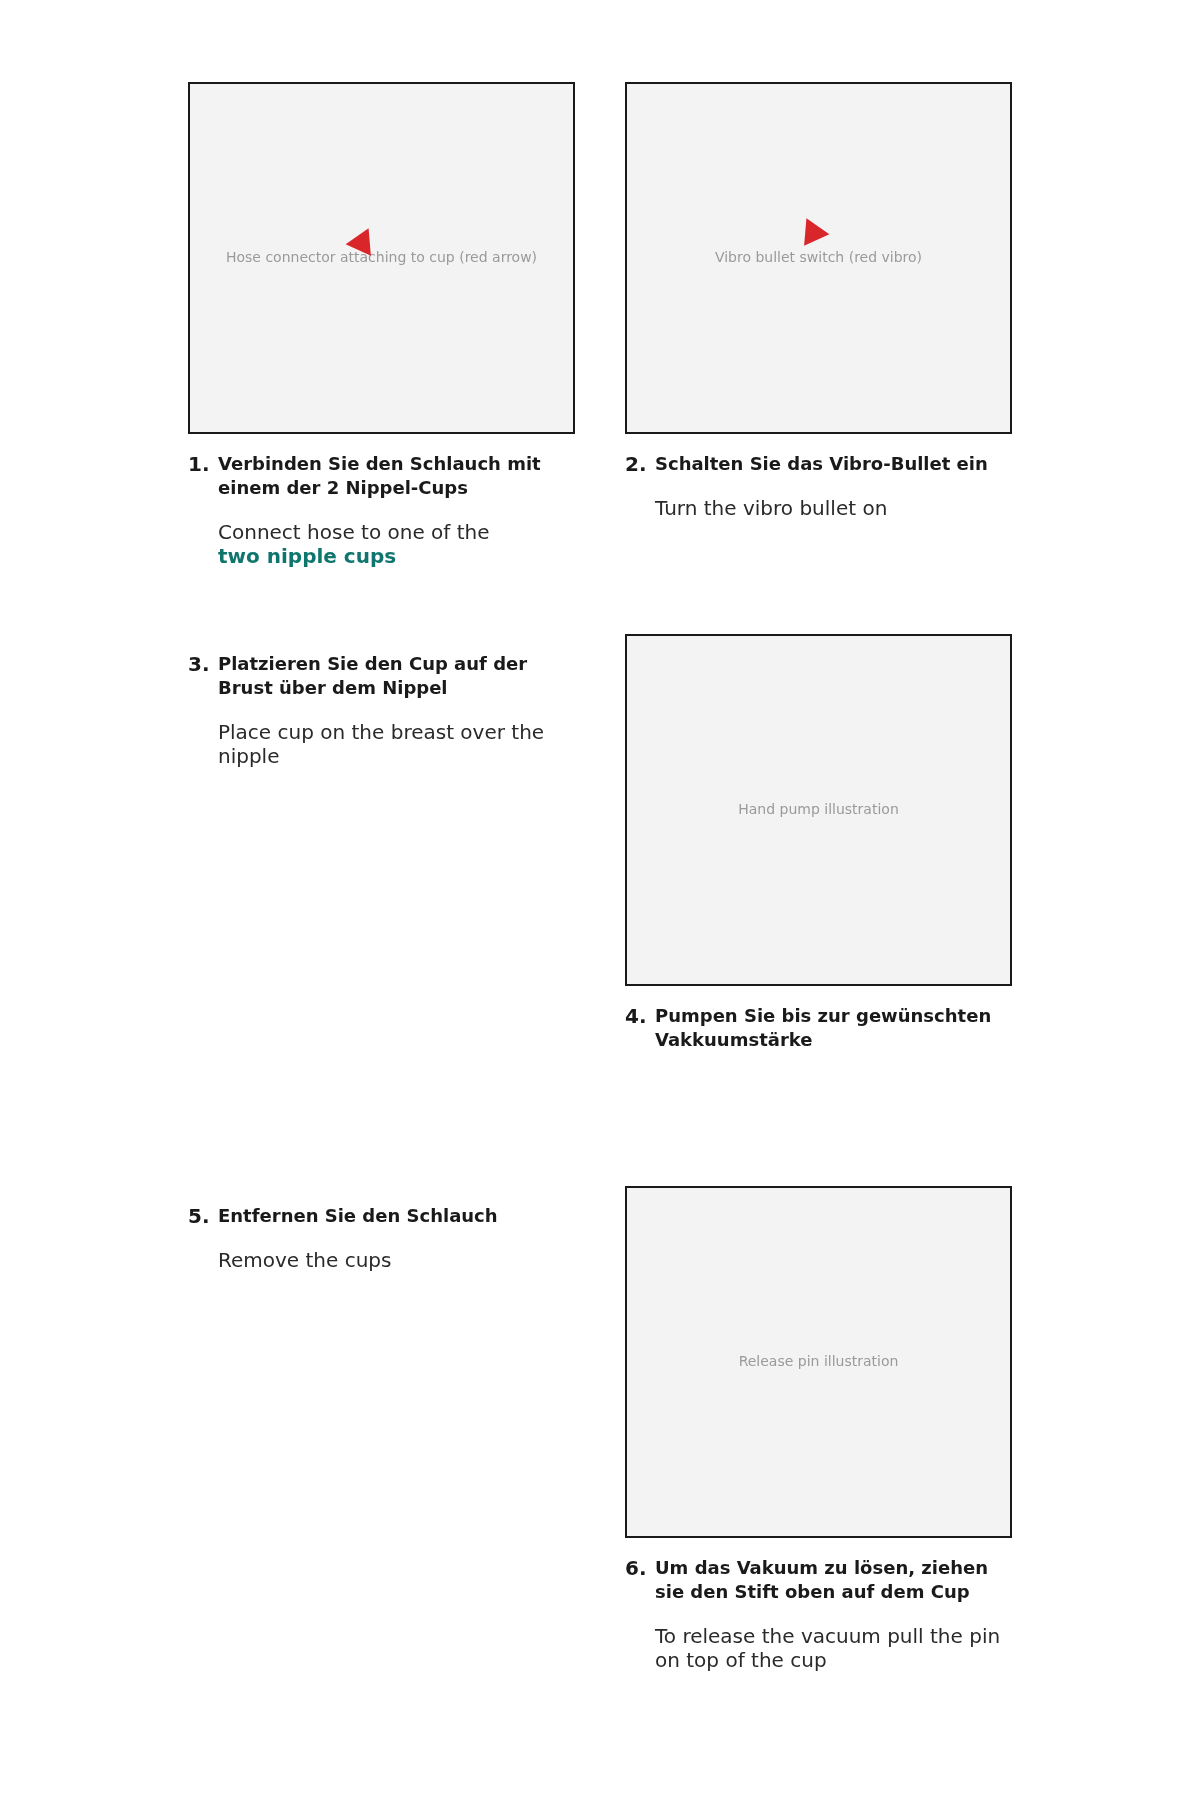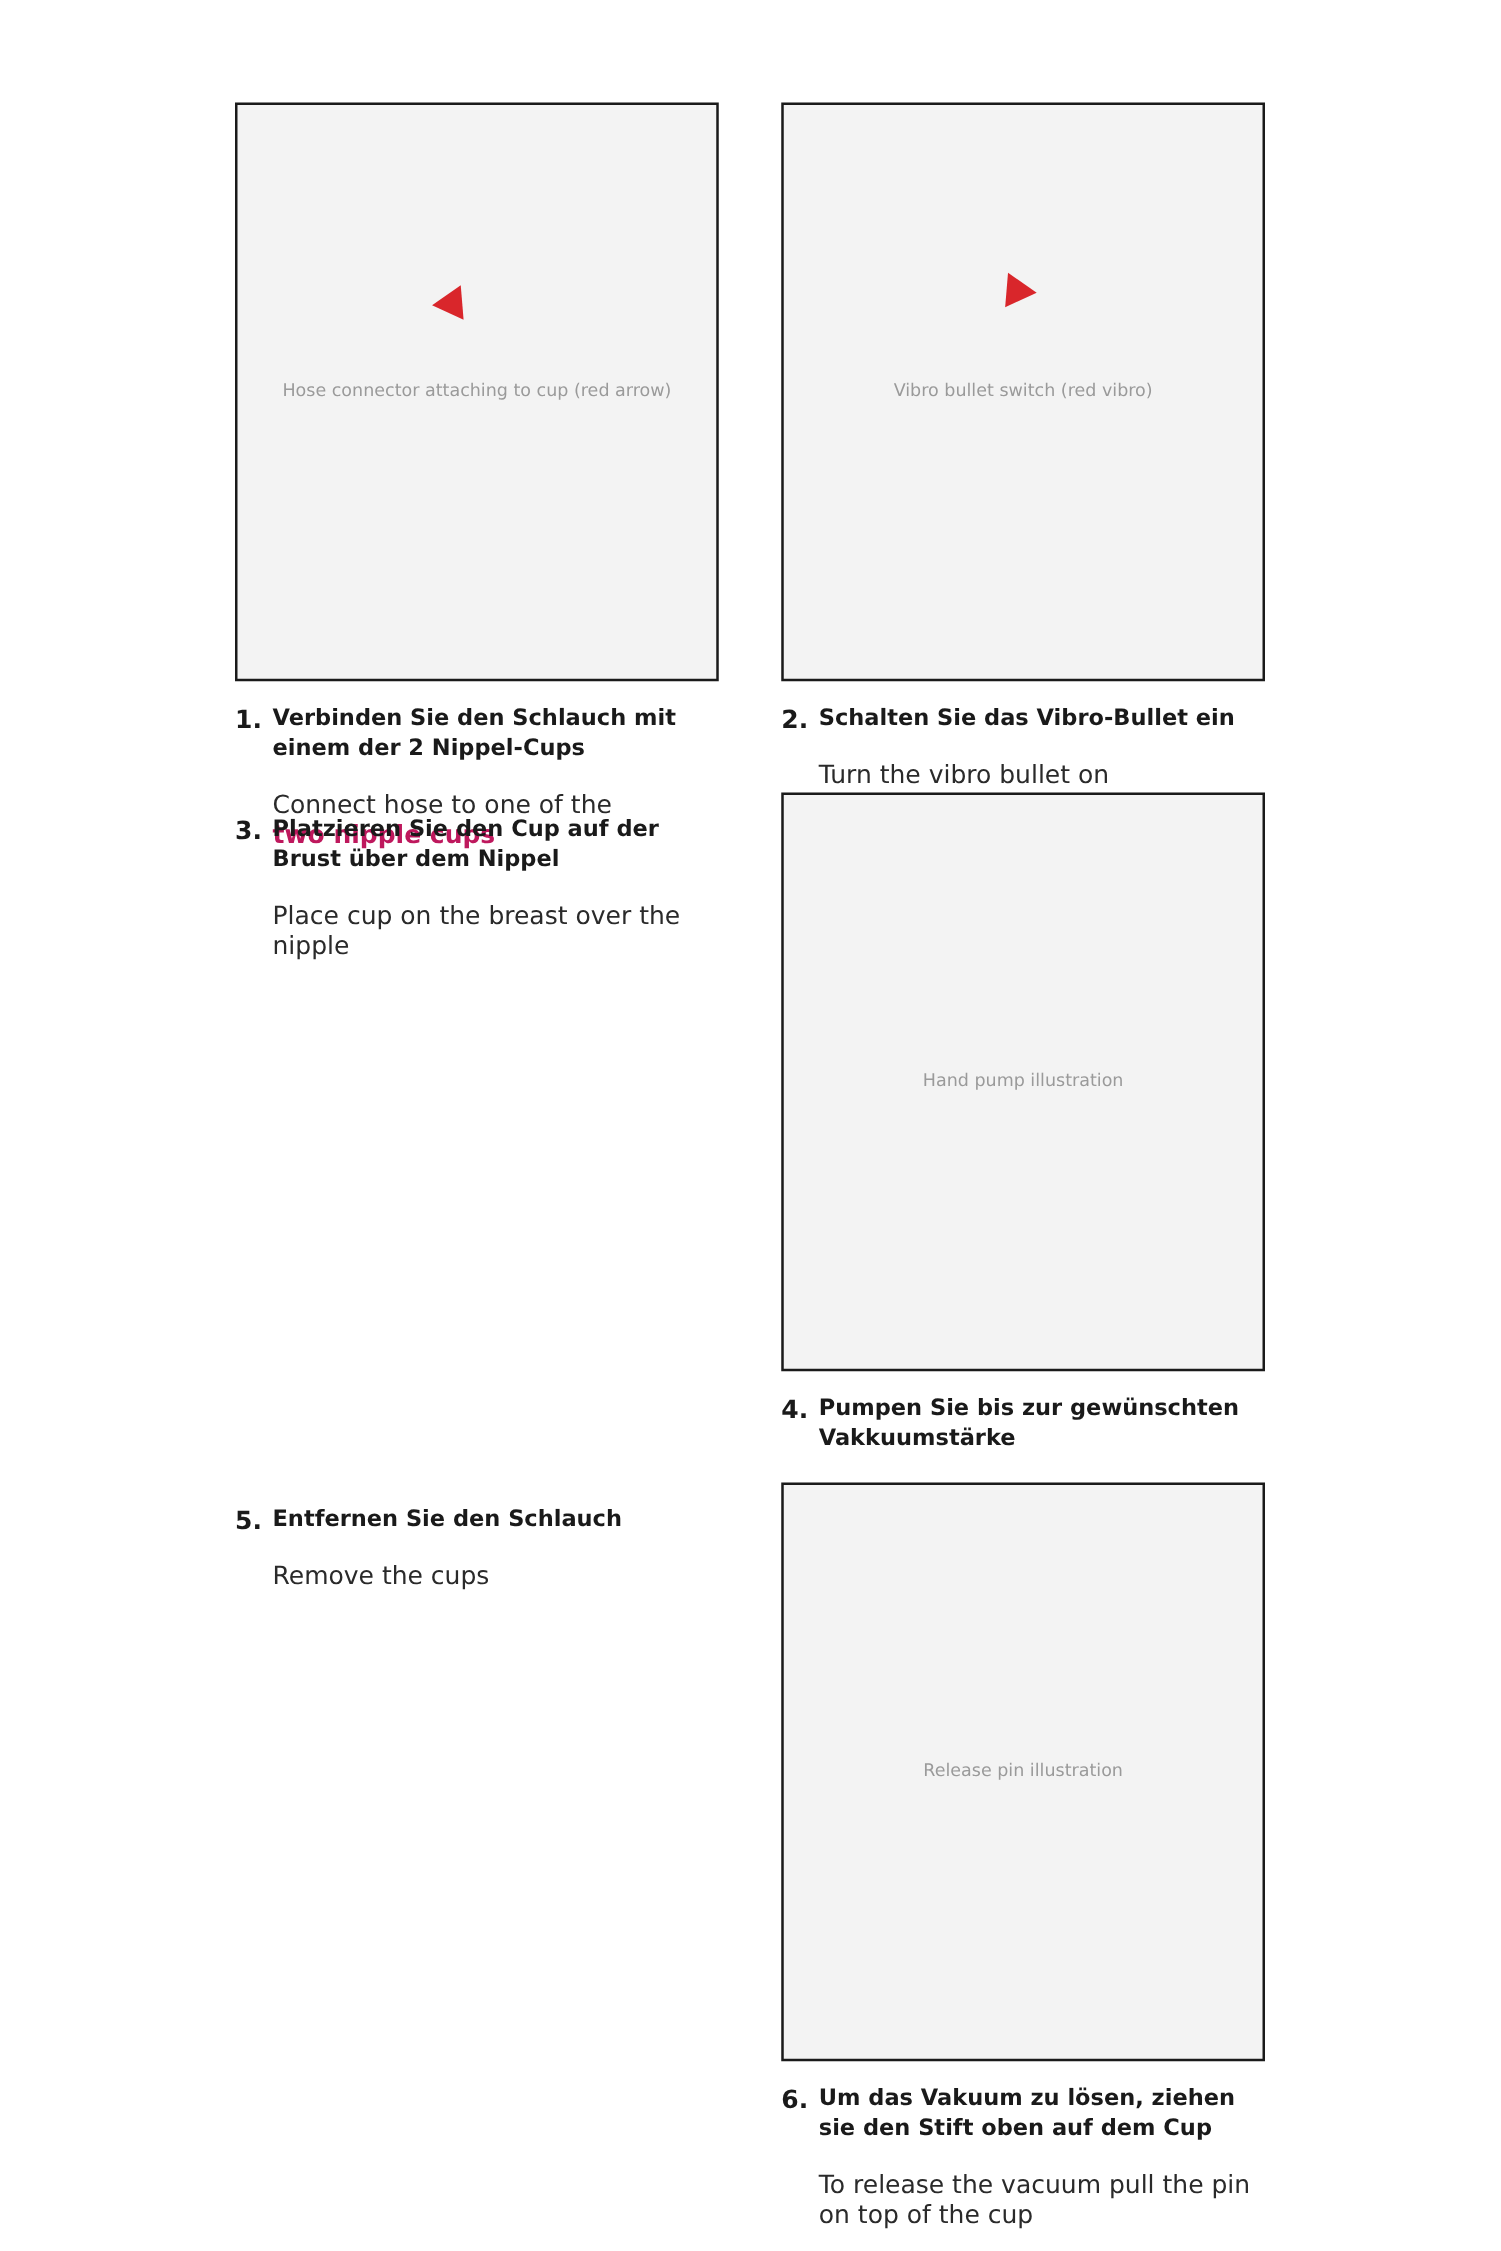--- a/index.html
+++ b/index.html
@@ -5,36 +5,36 @@
     * { box-sizing: border-box; margin: 0; padding: 0; }
     html, body { width: 1201px; height: 1801px; background: #ffffff; }
     body { position: relative; font-family: "DejaVu Sans", "Liberation Sans", sans-serif; color: #1a1a1a; }
     .grid {
       position: absolute; left: 188px; top: 82px;
       display: grid; grid-template-columns: 387px 387px; column-gap: 50px;
       grid-template-rows: 552px 552px 600px;
     }
     .step { position: relative; }
     .panel {
-      width: 387px; height: 463px; border: 2.5px solid #1a1a1a; background: #f3f3f3;
+      width: 387px; height: 352px; border: 2.5px solid #1a1a1a; background: #f3f3f3;
       display: flex; align-items: center; justify-content: center; position: relative; overflow: hidden;
     }
     .panel .placeholder-label {
       font-size: 14px; color: #9a9a9a; text-align: center; padding: 20px; line-height: 1.4;
     }
     .arrow {
       position: absolute; width: 0; height: 0;
       border-left: 14px solid transparent; border-right: 14px solid transparent;
       border-top: 24px solid #d9262b;
     }
     .caption { margin-top: 18px; display: grid; grid-template-columns: 30px 1fr; }
     .num { font-weight: bold; font-size: 20px; line-height: 24px; }
     .de { font-weight: bold; font-size: 18px; line-height: 24px; }
     .en { font-size: 20px; line-height: 24px; color: #2a2a2a; margin-top: 20px; }
-    .en b { font-weight: bold; color: #be185d; }
+    .en b { font-weight: bold; color: #0f766e; }
   </style>
 </head>
 <body>
 
 <div class="grid">
 
   <div class="step">
     <div class="panel">
       <div class="arrow" style="left:160px;top:150px;transform:rotate(-35deg);"></div>
       <span class="placeholder-label">Hose connector attaching to cup (red arrow)</span>

